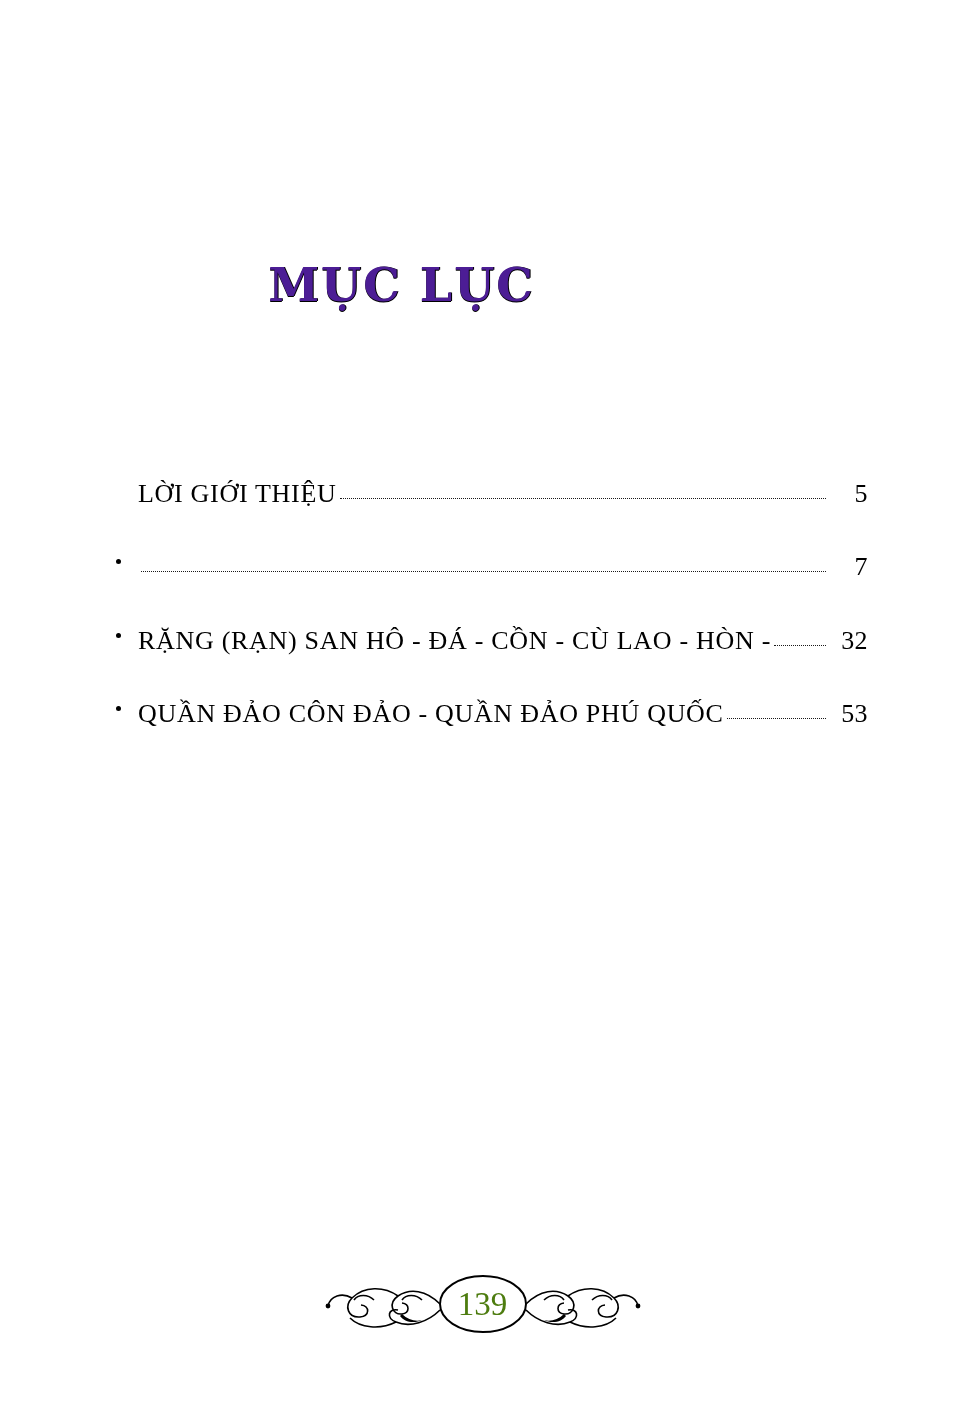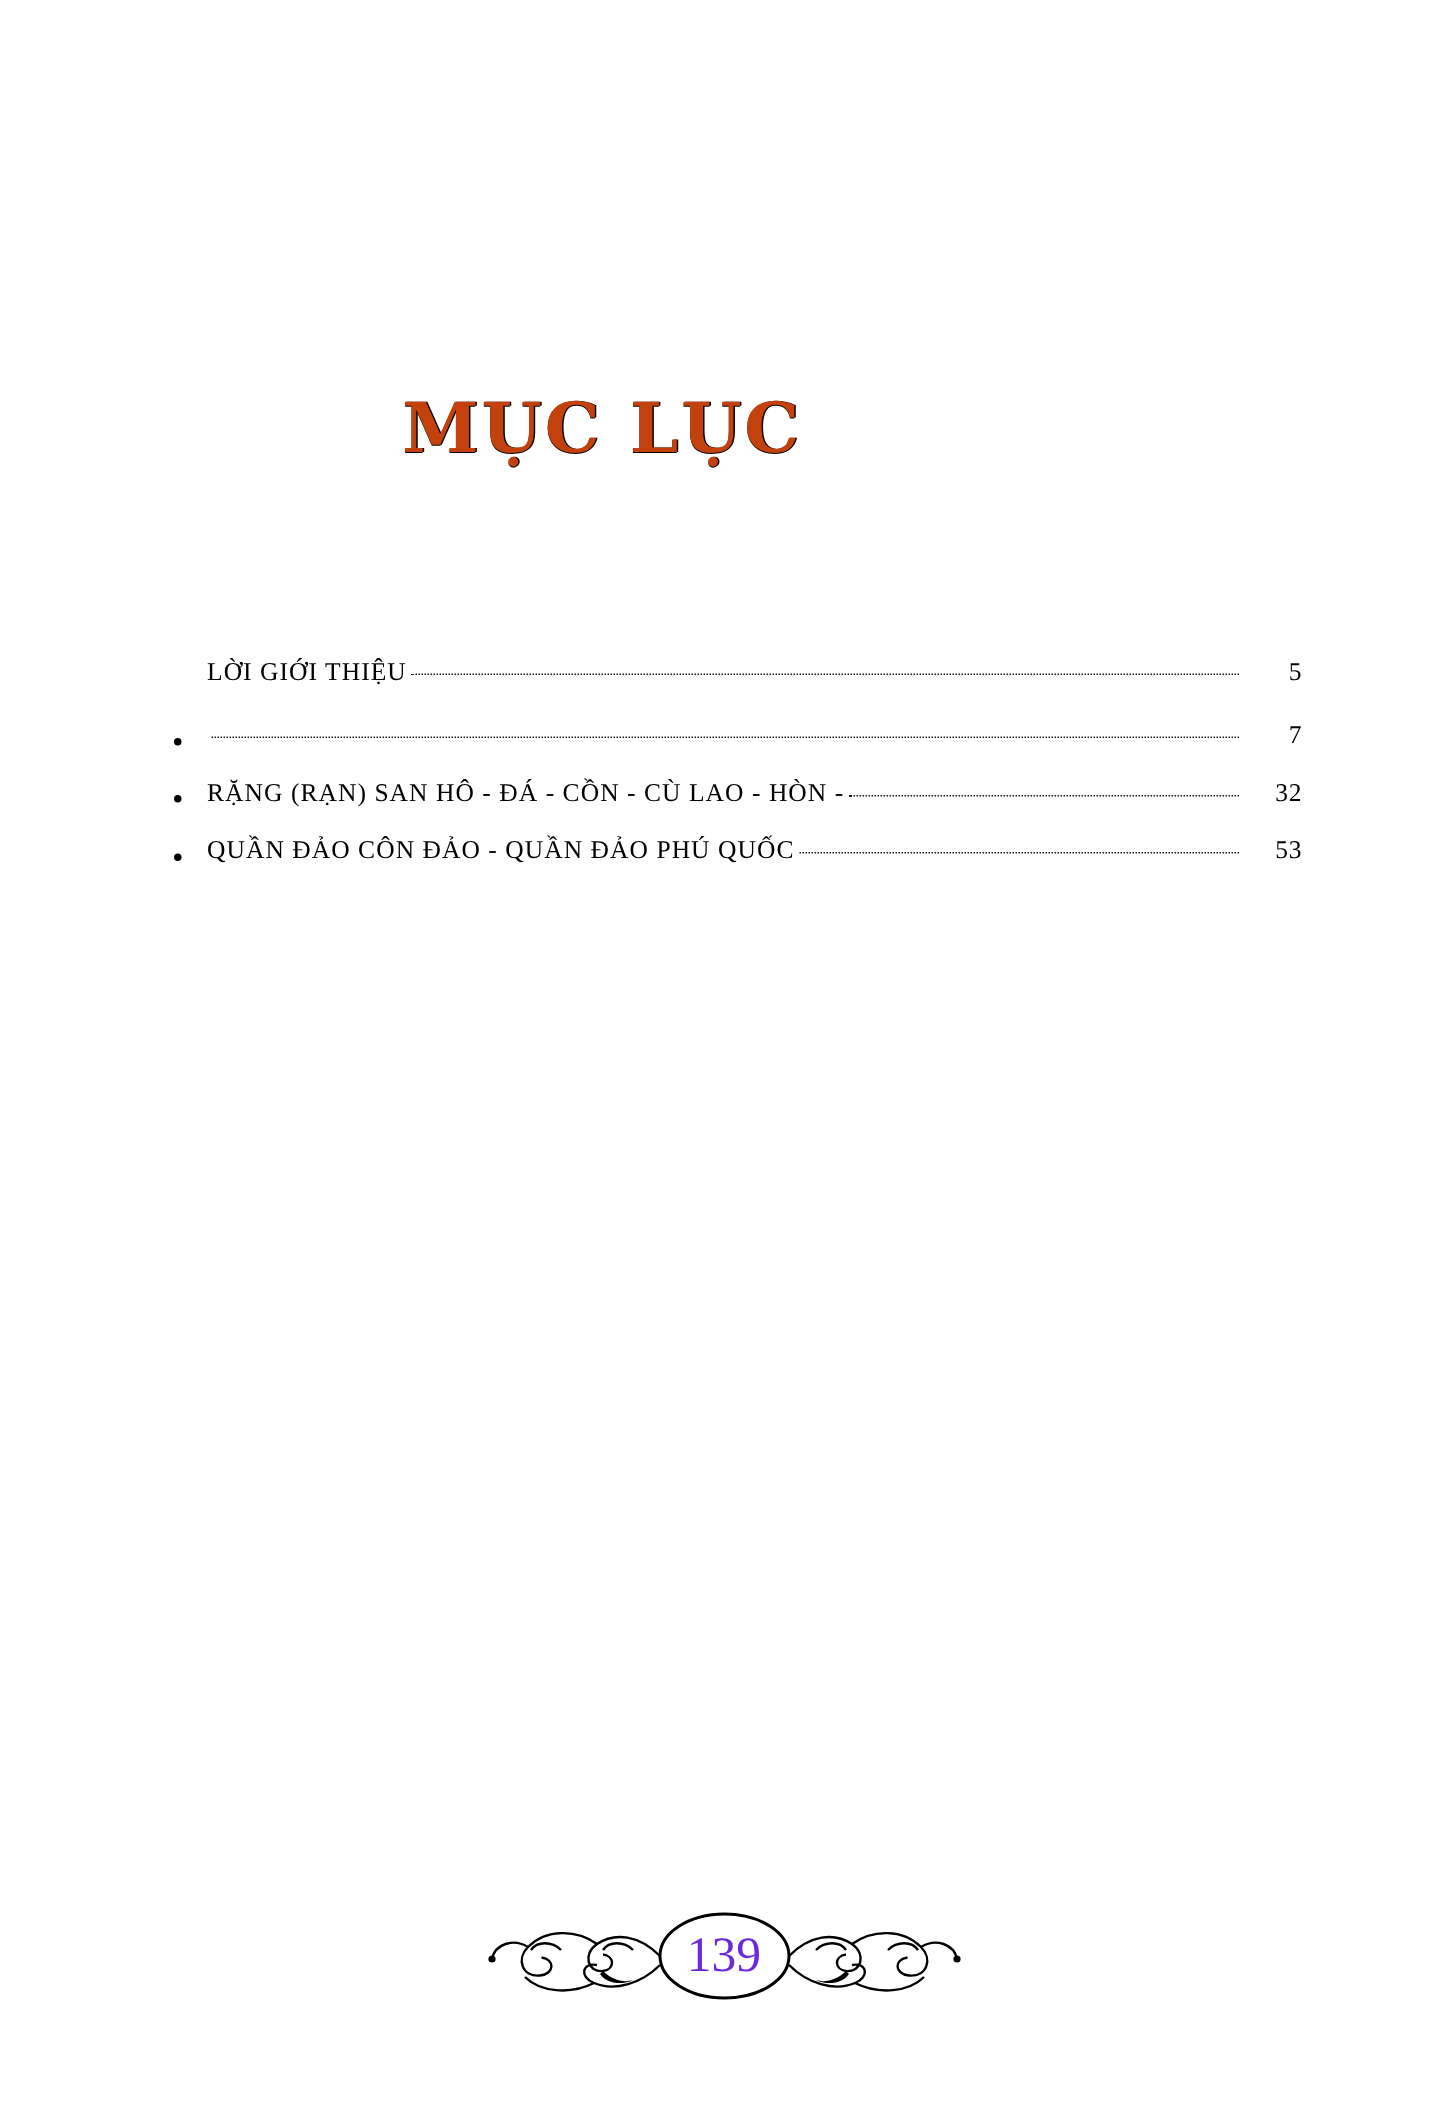--- a/index.html
+++ b/index.html
@@ -27,40 +27,41 @@
   .toc-title {
     position: absolute;
     top: 258px;
     left: 0;
     width: 803px;
     text-align: center;
     font-family: "DejaVu Serif", serif;
     font-weight: bold;
     font-size: 46px;
     letter-spacing: 2px;
-    color: #c2410c;
+    color: #4c1d95;
     text-shadow: 1px 0 0 #000, 0 1px 0 #000;
   }
 
   
   .toc-wrap {
     position: absolute;
     top: 437px;
     left: 98px;
     width: 770px;
   }
 
   .toc-entry {
     position: relative;
     display: flex;
-    align-items: center;
+    align-items: flex-start;
     margin-bottom: 17px;
-    font-size: 17px;
+    font-size: 26px;
     line-height: 1.28;
     letter-spacing: 0.4px;
+    margin-top: 40px;
   }
 
   .toc-entry.intro {
     margin-bottom: 20px;
   }
 
   .bullet-cell {
     width: 40px;
     flex: 0 0 40px;
     display: flex;
@@ -132,21 +133,21 @@
 
   .folio {
     position: absolute;
     left: 0;
     top: 0;
     width: 330px;
     text-align: center;
     line-height: 68px;
     font-size: 33px;
     font-family: "Liberation Serif", serif;
-    color: #6d28d9;
+    color: #4d7c0f;
     z-index: 3;
   }
 
   .ornament-svg {
     position: absolute;
     left: 0;
     top: 0;
     z-index: 2;
   }
 </style>

